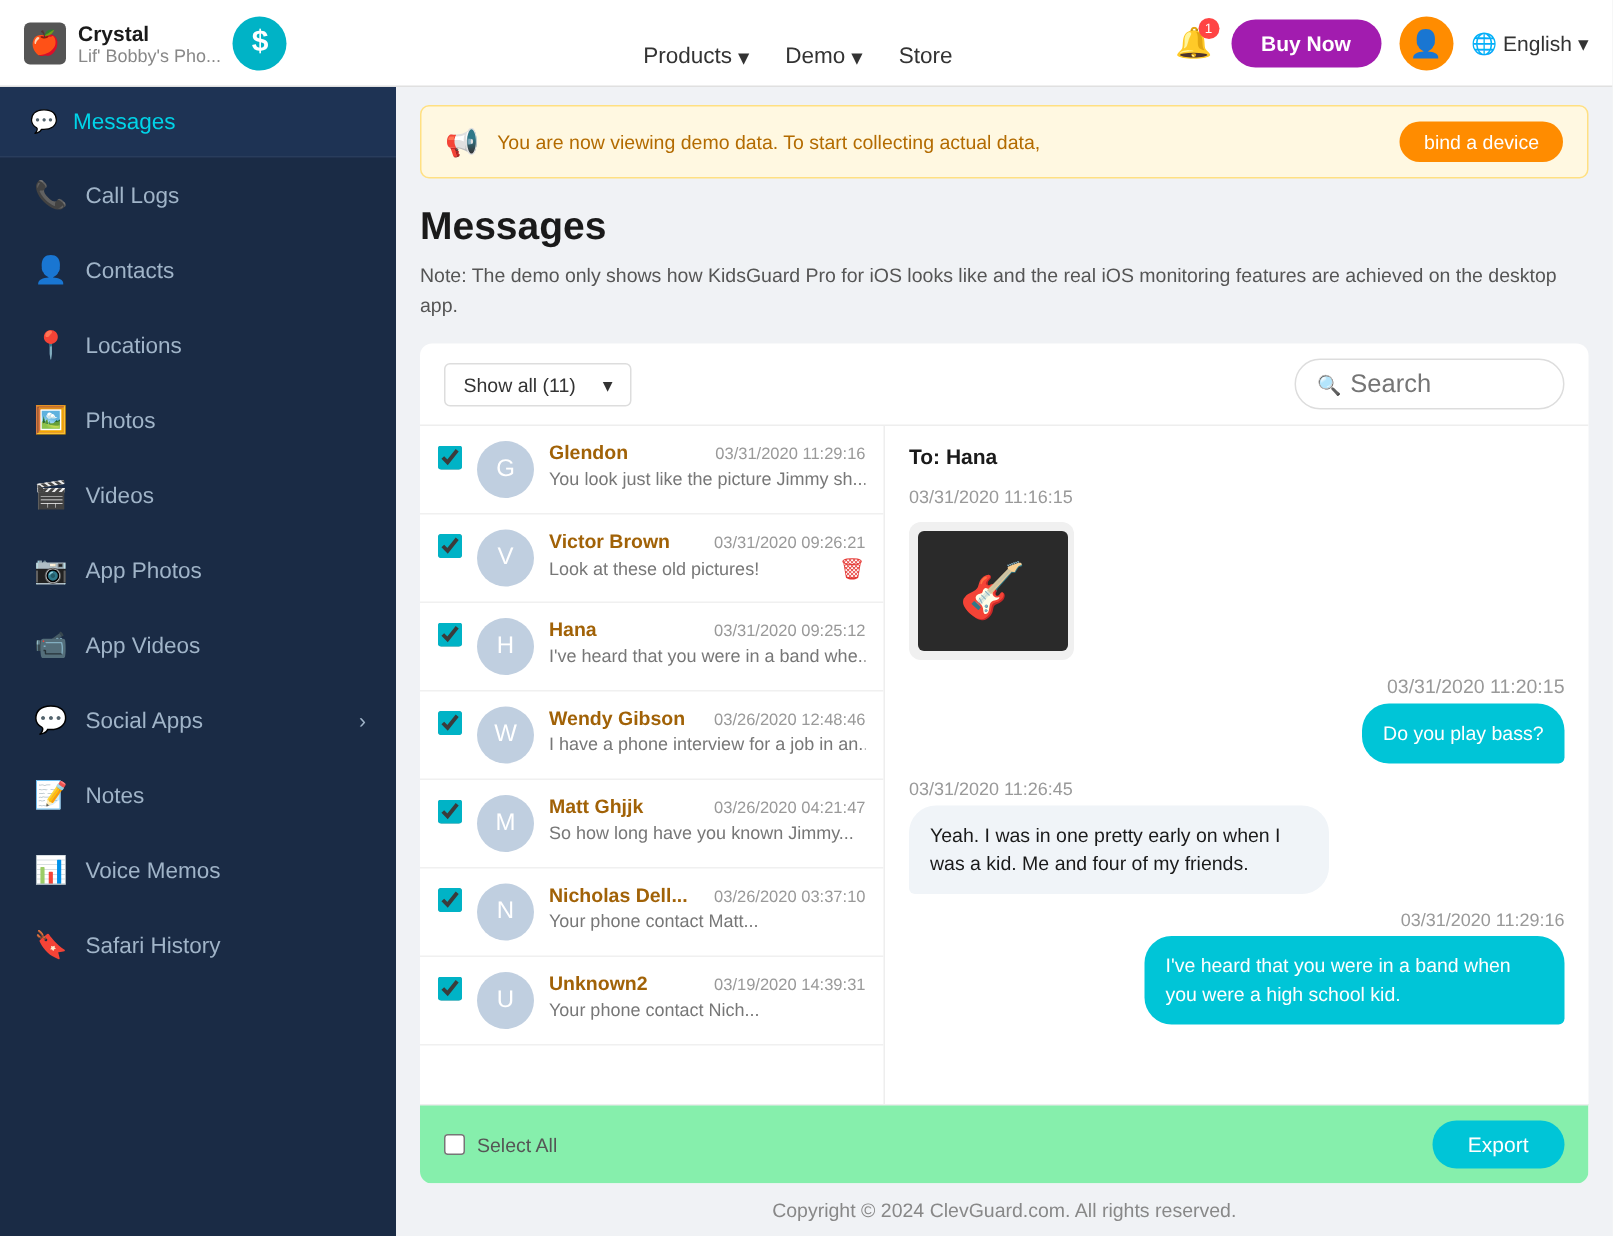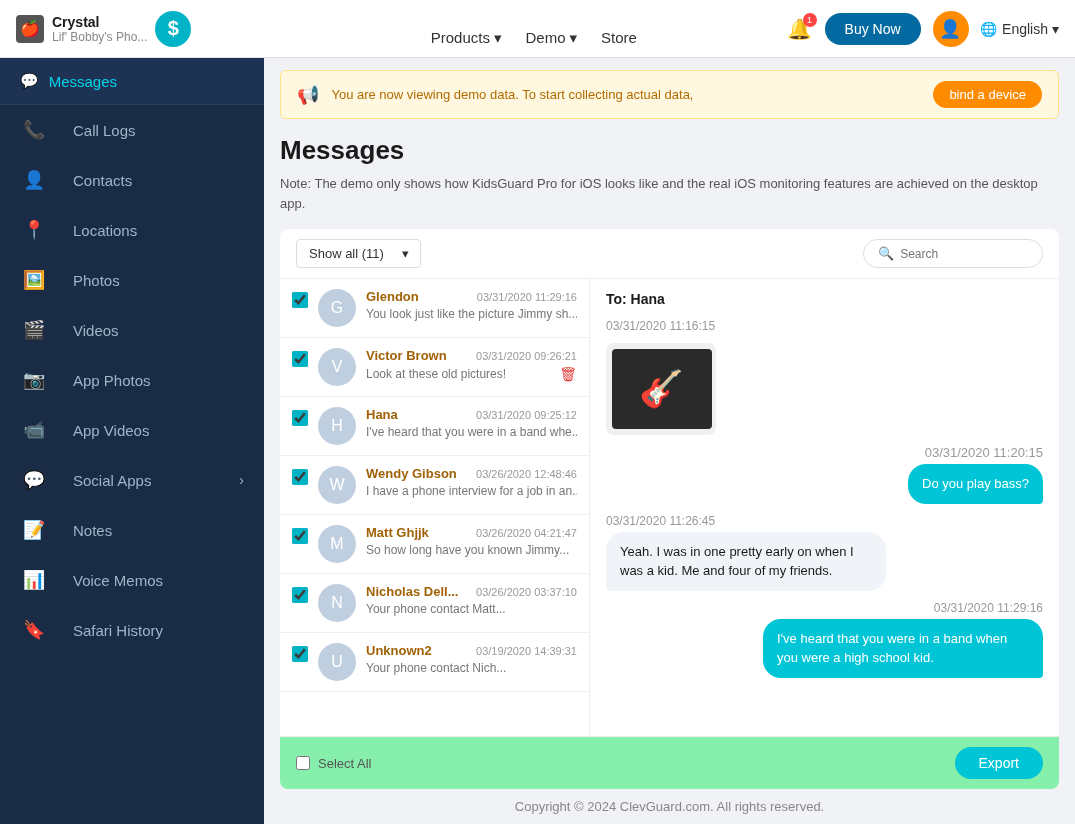--- a/index.html
+++ b/index.html
@@ -15,32 +15,32 @@
     .apple-icon { width: 28px; height: 28px; background: #555; border-radius: 4px; display: flex; align-items: center; justify-content: center; color: #fff; font-size: 16px; margin-right: 8px; }
     .brand-info { display: flex; flex-direction: column; justify-content: space-between; }
     .brand-name { font-weight: 700; font-size: 14px; color: #1a1a1a; }
     .brand-sub { font-size: 12px; color: #888; }
     .crystal-icon { width: 36px; height: 36px; background: #00b3c6; border-radius: 50%; display: flex; align-items: center; justify-content: center; color: #fff; font-size: 20px; font-weight: bold; margin-left: 8px; }
     .topnav-center { flex: 1; display: flex; align-items: center; justify-content: center; gap: 24px; margin-top: 18px; }
     .nav-link { color: #333; font-size: 15px; cursor: pointer; display: flex; align-items: center; gap: 4px; text-decoration: none; }
     .topnav-right { display: flex; align-items: center; gap: 12px; }
     .bell-btn { position: relative; cursor: pointer; font-size: 20px; color: #555; }
     .bell-badge { position: absolute; top: -4px; right: -4px; background: #f44; color: #fff; border-radius: 50%; width: 14px; height: 14px; font-size: 9px; display: flex; align-items: center; justify-content: center; }
-    .buy-btn { background: #0369a1; color: #fff; border: none; border-radius: 20px; padding: 8px 20px; font-size: 14px; font-weight: 400; cursor: pointer; }
+    .buy-btn { background: #a21caf; color: #fff; border: none; border-radius: 20px; padding: 8px 20px; font-size: 14px; font-weight: 700; cursor: pointer; }
     .user-btn { width: 36px; height: 36px; background: #ff8c00; border-radius: 50%; display: flex; align-items: center; justify-content: center; color: #fff; font-size: 18px; cursor: pointer; }
     .lang-btn { display: flex; align-items: center; gap: 4px; color: #333; cursor: pointer; font-size: 14px; }
 
     
     .main-layout { display: flex; flex: 1; overflow: hidden; }
 
     
     .sidebar { width: 264px; background: #1a2b45; flex-shrink: 0; display: flex; flex-direction: column; overflow-y: auto; position: relative; }
     .sidebar-item { display: flex; align-items: center; padding: 14px 20px; color: #a0b4c8; cursor: pointer; gap: 12px; font-size: 15px; border-left: 3px solid transparent; }
     .sidebar-item .icon { font-size: 18px; width: 22px; text-align: center; flex-shrink: 0; }
-    .sidebar-item .label { flex: 1; margin-left: 16px; }
+    .sidebar-item .label { flex: 1; }
     .sidebar-item .arrow { font-size: 14px; }
     .messages-header { display: flex; align-items: center; background: #1e3354; padding: 14px 20px; color: #00d4e8; gap: 10px; font-size: 15px; font-weight: 500; border-bottom: 1px solid rgba(255,255,255,0.05); }
 
     
     .content-area { flex: 1; overflow-y: auto; background: #f0f2f5; display: flex; flex-direction: column; }
 
     
     .alert-banner { background: #fff8e1; border: 1px solid #ffe082; border-radius: 6px; margin: 12px 16px 0; padding: 10px 16px; display: flex; align-items: center; gap: 12px; flex-shrink: 0; }
     .alert-icon { color: #ff8c00; font-size: 18px; }
     .alert-text { flex: 1; color: #b36b00; font-size: 13px; }
@@ -200,21 +200,21 @@
 
       <div class="messages-panel">
 
         <div class="messages-toolbar">
           <div class="filter-select">
             <span>Show all (11)</span>
             <span>▾</span>
           </div>
           <div class="search-box">
             <span>🔍</span>
-            <input type="text" style="border: none; outline: none; background: transparent; font-size: 12px; color: rgb(153, 153, 153); width: 120px;" placeholder="Search">
+            <input type="text" style="border: none; outline: none; background: transparent; font-size: 17px; color: rgb(153, 153, 153); width: 120px;" placeholder="Search">
           </div>
         </div>
 
         <div class="messages-split">
 
           <div class="messages-list">
 
             <div class="message-item">
               <input type="checkbox" class="msg-checkbox" checked="" style="">
               <div class="msg-avatar">G</div>

